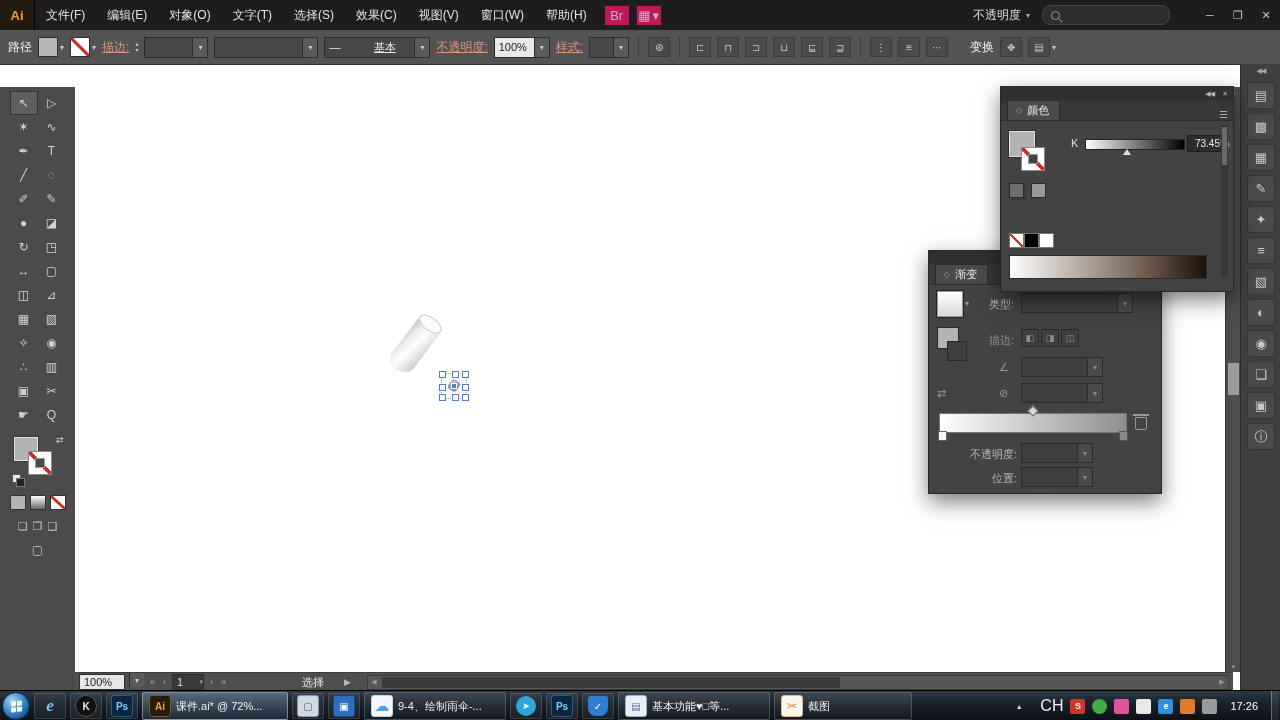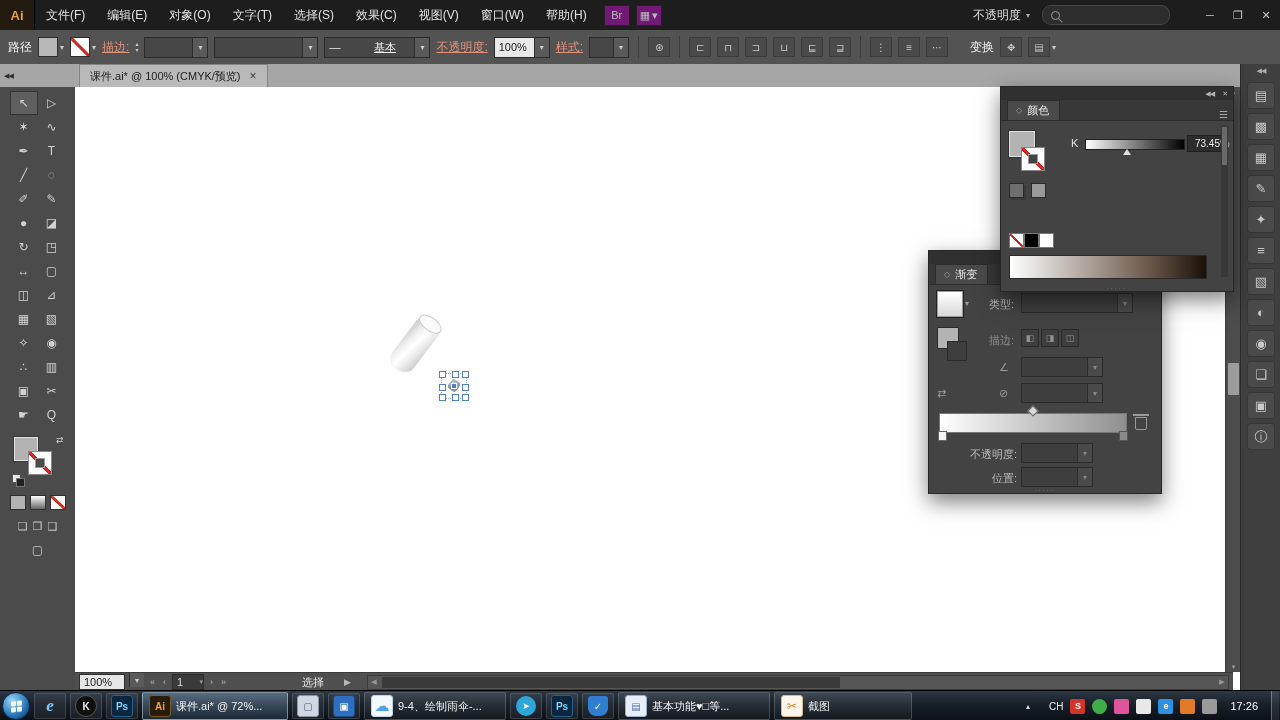--- a/index.html
+++ b/index.html
@@ -5,22 +5,22 @@
   html,body{margin:0;padding:0;background:#000;}
   #app{position:relative;width:1280px;height:720px;overflow:hidden;background:#fff;
        font-family:"Liberation Sans","DejaVu Sans",sans-serif;font-size:12px;color:#ddd;}
 
   
   .titlebar{position:absolute;left:0;top:0;width:1280px;height:30px;background:#1d1d1d;
             display:flex;align-items:center;border-bottom:1px solid #000;}
   .ai-logo{width:34px;height:30px;background:#231a10;color:#e8a33d;font-weight:bold;font-size:13px;
            display:flex;align-items:center;justify-content:center;border-right:1px solid #000;}
   .menu-item{padding:0 11px;height:30px;line-height:30px;color:#e3e3e3;font-size:12px;white-space:nowrap;}
-  .tb-mini{width:24px;height:19px;margin-left:6px;background:#701a75;border:1px solid #222;color:#bbb;
-           font-size:11px;display:flex;align-items:center;justify-content:center;gap:2px;}
+  .tb-mini{width:24px;height:19px;margin-left:6px;background:#be185d;border:1px solid #222;color:#bbb;
+           font-size:13px;display:flex;align-items:center;justify-content:center;gap:2px;}
   .tb-right{margin-left:auto;display:flex;align-items:center;gap:12px;}
   .workspace{display:flex;align-items:center;gap:5px;color:#ddd;font-size:12px;}
   .searchbox{width:110px;height:18px;border-radius:9px;background:#2d2d2d;border:1px solid #454545;
              display:flex;align-items:center;padding:0 8px;gap:6px;}
   .mag{width:7px;height:7px;border:1px solid #9a9a9a;border-radius:50%;position:relative;display:inline-block;}
   .mag::after{content:"";position:absolute;width:5px;height:1px;background:#9a9a9a;right:-4px;bottom:-2px;transform:rotate(45deg);}
   .winbtns{display:flex;margin-left:14px;}
   .winbtn{width:28px;height:30px;color:#c9c9c9;font-size:11px;display:flex;align-items:center;justify-content:center;}
 
   
@@ -172,21 +172,21 @@
   .i-exp{background:#cfd8e2;color:#49586b;border:1px solid #8a97a6;}
   .i-wp{background:#2f6fc0;color:#fff;border:1px solid #1c4a86;}
   .tbtn{height:26px;display:flex;align-items:center;gap:5px;padding:0 6px;border-radius:2px;color:#f2f2f2;font-size:11px;
         background:linear-gradient(rgba(255,255,255,.10),rgba(255,255,255,.03));border:1px solid rgba(255,255,255,.18);
         white-space:nowrap;overflow:hidden;}
   .tbtn span.lbl{overflow:hidden;text-overflow:clip;}
   .tbtn.active{background:linear-gradient(rgba(160,200,230,.38),rgba(70,100,130,.28));border-color:rgba(255,255,255,.4);}
   .w1{width:132px;}.w2{width:128px;}.w3{width:138px;}.w4{width:124px;}
   .tray{margin-left:auto;display:flex;align-items:center;gap:7px;padding-right:3px;color:#fff;}
   .chev{color:#ddd;font-size:8px;}
-  .lang{font-size:10px;color:#f0f0f0;margin-left:12px;}
+  .lang{font-size:16px;color:#f0f0f0;margin-left:12px;}
   .tico{width:15px;height:15px;border-radius:2px;display:flex;align-items:center;justify-content:center;
         font-size:9px;font-weight:bold;color:#fff;}
   .t0{background:#d3342a;}.t1{background:#3fae49;border-radius:50%;}.t2{background:#e0559a;}
   .t3{background:#e8e8e8;color:#333;}.t4{background:#2f8fe0;}.t5{background:#e07b2a;}.t6{background:#9a9a9a;}
   .clock{font-size:11px;color:#fff;padding:0 6px;}
   .sliver{width:7px;height:30px;background:rgba(255,255,255,.08);border-left:1px solid rgba(255,255,255,.3);}
 </style>
 </head>
 <body>
 
@@ -276,27 +276,20 @@
     <span class="cb-icon">≡</span>
     <span class="cb-icon">⋯</span>
     <span class="cb-label" style="margin-left:16px">变换</span>
     <span class="cb-icon">✥</span>
     <span style="display:flex;align-items:center">
       <span class="cb-icon">▤</span>
       <span class="tinyarrow">▾</span>
     </span>
   </div>
 
-  <div class="tabbar">
-    <span class="tb-collapse">◀◀</span>
-    <div class="doc-tab">
-      <span>课件.ai* @ 100% (CMYK/预览)</span>
-      <span class="x">×</span>
-    </div>
-  </div>
 
   <div class="toolbar">
     <div class="tool-grid">
       <div class="tool active">↖</div>
       <div class="tool">▷</div>
       <div class="tool">✶</div>
       <div class="tool">∿</div>
       <div class="tool">✒</div>
       <div class="tool">T</div>
       <div class="tool">╱</div>

